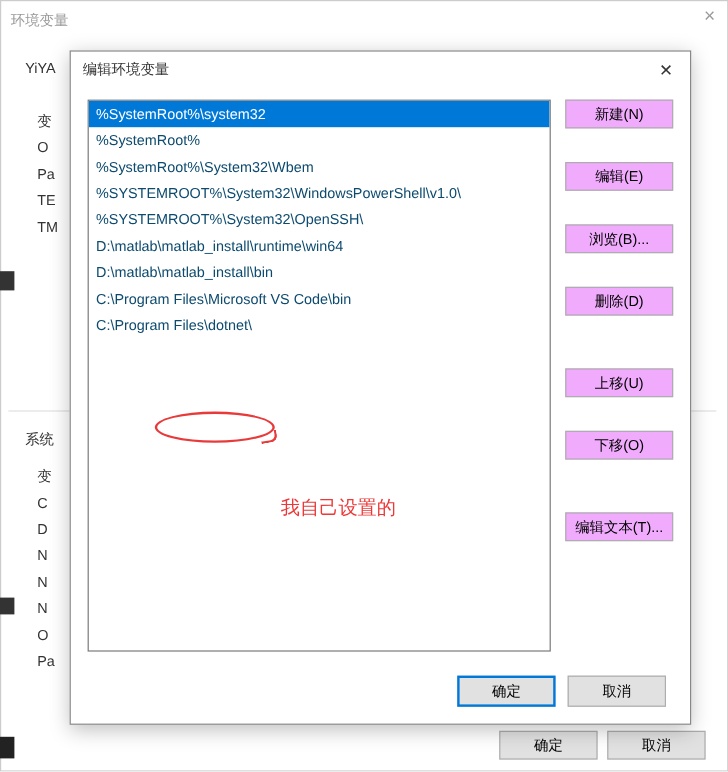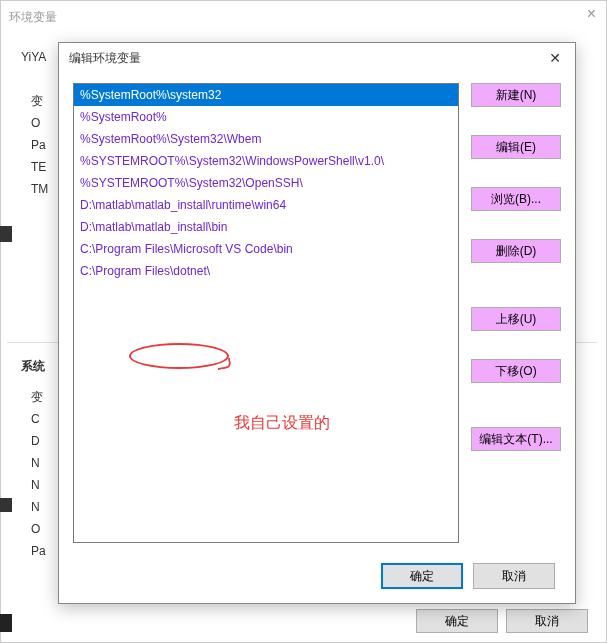--- a/index.html
+++ b/index.html
@@ -5,34 +5,34 @@
     * { box-sizing: border-box; margin: 0; padding: 0; font-family: "Microsoft YaHei", "SimSun", sans-serif; font-size: 12px; }
     body { background: #f0f0f0; width: 607px; height: 643px; position: relative; overflow: hidden; }
     
     .outer-window { position: absolute; left: 0; top: 0; width: 607px; height: 643px; background: #fff; border: 1px solid #ccc; }
     .outer-titlebar { height: 28px; display: flex; align-items: center; padding: 16px 8px; color: #999; border-bottom: 1px solid transparent; }
     .outer-close { position: absolute; right: 10px; top: 4px; font-size: 16px; color: #999; }
     
     .outer-content { position: relative; padding: 16px 0 0 16px; height: calc(100% - 28px); }
     .outer-group-label { color: #333; margin-left: 4px; }
     .outer-col { position: absolute; left: 30px; top: 56px; color: #333; line-height: 22px; }
-    .sys-label { position: absolute; left: 20px; top: 324px; color: #333; font-weight: bold; }
+    .sys-label { position: absolute; left: 20px; top: 324px; color: #333; }
     .outer-bottom-col { position: absolute; left: 30px; top: 352px; color: #333; line-height: 22px; }
     .outer-hr { position: absolute; left: 6px; top: 308px; width: 590px; height: 1px; background: #e0e0e0; }
     .outer-buttons { position: absolute; right: 18px; bottom: 14px; display: flex; gap: 8px; }
     .outer-btn { width: 82px; height: 24px; background: #e1e1e1; border: 1px solid #adadad; cursor: pointer; }
     
     .inner-window { position: absolute; left: 58px; top: 42px; width: 518px; height: 562px; background: #fff; border: 1px solid #888; box-shadow: 0 4px 16px rgba(0,0,0,0.25); }
     .inner-titlebar { height: 30px; display: flex; align-items: center; justify-content: space-between; padding: 0 10px; }
     .inner-title { color: #333; }
     .inner-close { width: 20px; height: 20px; display: flex; align-items: center; justify-content: center; font-size: 14px; color: #333; cursor: pointer; }
     
     .inner-body { display: flex; padding: 10px 14px 0 14px; gap: 12px; height: calc(100% - 84px); }
     .listbox { flex: 1; border: 1px solid #7a7a7a; height: 460px; overflow: hidden; position: relative; }
-    .list-item { padding: 4px 6px; color: #6d28d9; white-space: nowrap; overflow: hidden; text-overflow: ellipsis; }
+    .list-item { padding: 4px 6px; color: #0c4a6e; white-space: nowrap; overflow: hidden; text-overflow: ellipsis; }
     .list-item.selected { background: #0078d7; color: #fff; }
     .side-buttons { width: 90px; display: flex; flex-direction: column; }
     .side-btn { width: 90px; height: 24px; background: #f0abfc; border: 1px solid #adadad; cursor: pointer; margin-bottom: 8px; }
     .gap-small { height: 20px; }
     .gap-large { height: 36px; }
     
     .inner-footer { position: absolute; bottom: 14px; right: 20px; display: flex; gap: 10px; }
     .inner-btn { width: 82px; height: 26px; background: #e1e1e1; border: 1px solid #adadad; cursor: pointer; }
     .inner-btn.primary { border: 2px solid #0078d7; }
     

